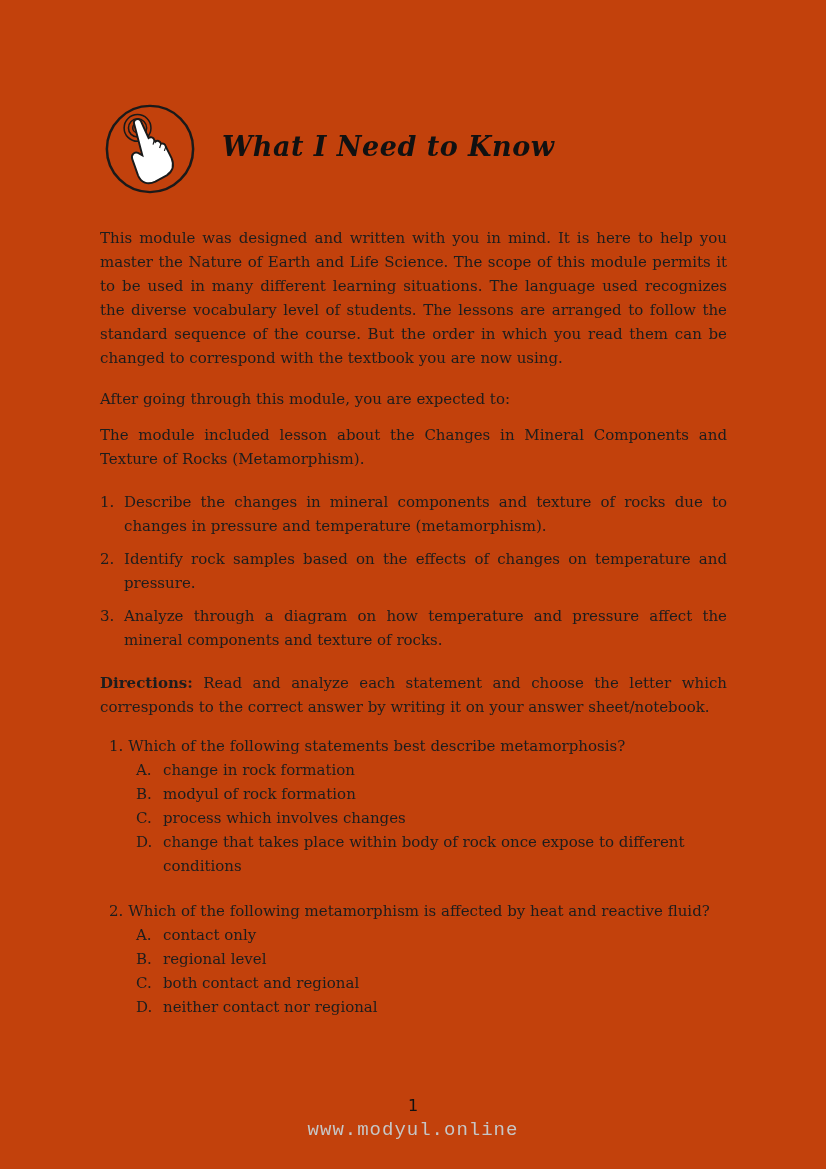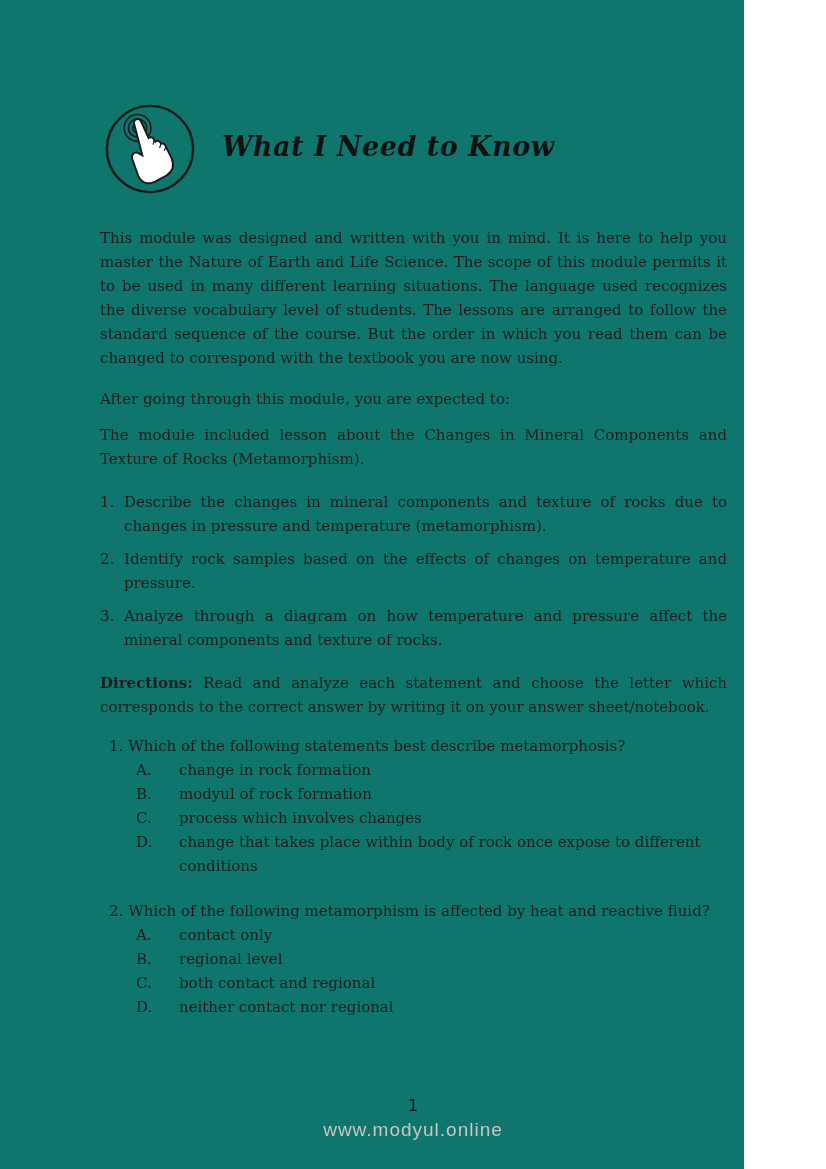--- a/index.html
+++ b/index.html
@@ -1,20 +1,20 @@
 <!DOCTYPE html>
 <html><head>
 <meta charset="utf-8">
 <style>
   html, body { margin: 0; padding: 0; background: #ffffff; }
   .page {
     position: relative;
-    width: 744px;
+    width: 826px;
     height: 1169px;
-    background: #0f766e;
+    background: #c2410c;
     font-family: "DejaVu Serif", "Liberation Serif", serif;
     color: #1d1d1d;
     overflow: hidden;
   }
   .content {
     position: absolute;
     left: 100px;
     top: 0;
     width: 627px;
   }
@@ -44,34 +44,34 @@
   .obj-text { flex: 1; text-align: justify; }
   .directions { margin-top: 19px; text-align: justify; }
   .bold { font-weight: bold; }
   .question { margin-top: 15px; padding-left: 9px; }
   .q2 { margin-top: 21px; }
   .q-line { display: flex; }
   .q-num { flex: 0 0 auto; margin-right: 5px; }
   .q-text { flex: 1; }
   .option { display: flex; padding-left: 27px; }
   .opt-letter { width: 20px; margin-right: 7px; flex: 0 0 auto; }
-  .opt-text { flex: 1; margin-left: 16px; }
+  .opt-text { flex: 1; }
   .page-number {
     position: absolute;
     top: 1096px; left: 0; width: 826px;
     text-align: center;
     font-family: "DejaVu Sans", "Liberation Sans", sans-serif;
     font-size: 16px;
     color: #111111;
   }
   .watermark {
     position: absolute;
     top: 1119px; left: 0; width: 826px;
     text-align: center;
-    font-family: Liberation Sans, sans-serif;
+    font-family: Liberation Mono, monospace;
     font-size: 19px;
     letter-spacing: 1px;
     color: #c6c6c6;
   }
 </style>
 </head>
 <body>
 
 <div class="page">
   <div class="content">

